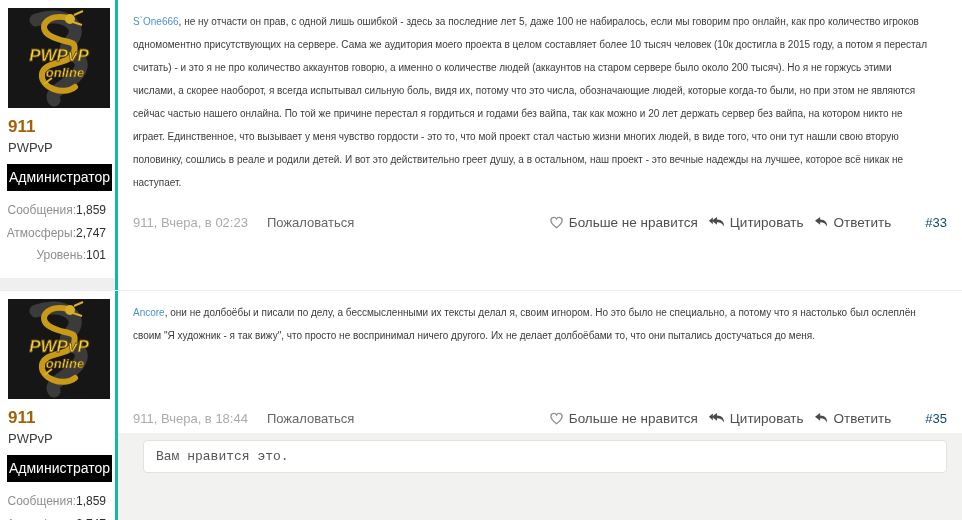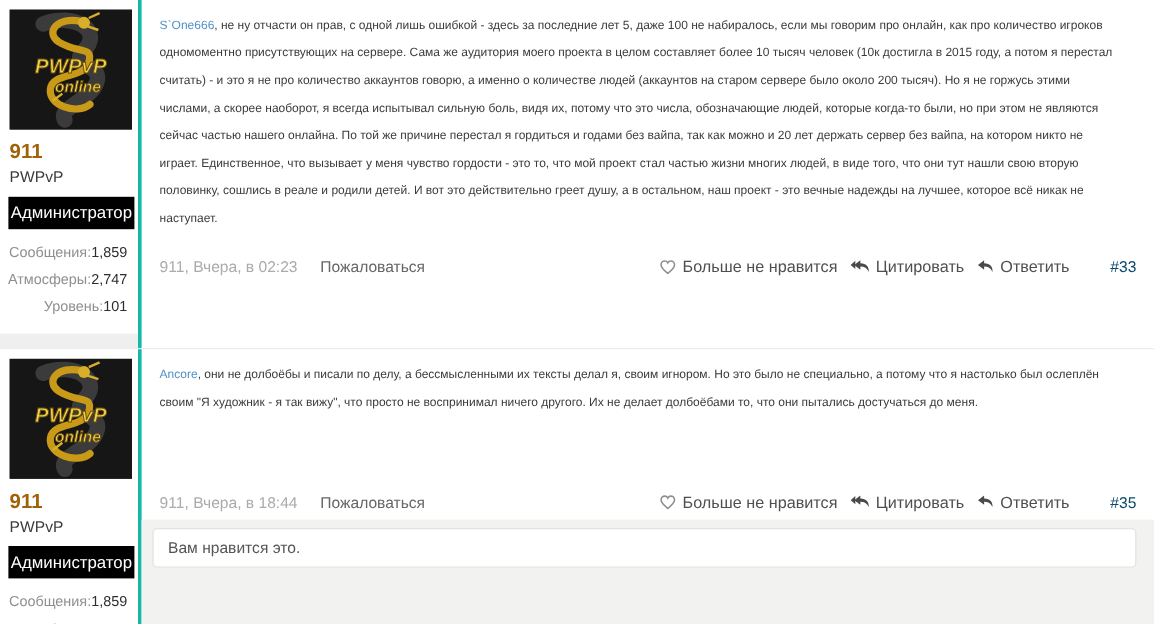--- a/index.html
+++ b/index.html
@@ -52,21 +52,21 @@
   }
   .post-1 .post-footer { margin-top: 21px; }
   .post-2 .post-footer { margin-top: 64px; margin-bottom: 7px; }
   .meta { color: #ababab; }
   .report { color: #666666; margin-left: 19px; cursor: pointer; }
   .footer-right { margin-left: auto; display: flex; align-items: center; gap: 10px; }
   .action { display: flex; align-items: center; gap: 5px; color: #4f4f4f; cursor: pointer; font-size: 13.5px; }
   .post-number { color: #0c4a6e; cursor: pointer; margin-left: 24px; }
 
   
-  .likes-section { background: #f2f2f1; padding: 7px 15px 0 9px; flex: 1; }
+  .likes-section { background: #f2f2f1; padding: 7px 15px 0 25px; flex: 1; font-family: Liberation Mono, monospace; }
   .likes-box {
     background: #ffffff; border: 1px solid #e2e2e2; border-radius: 4px;
     padding: 8px 12px; font-size: 13px; color: #555555;
   }
 </style>
 </head>
 <body>
 
 <div>
 

